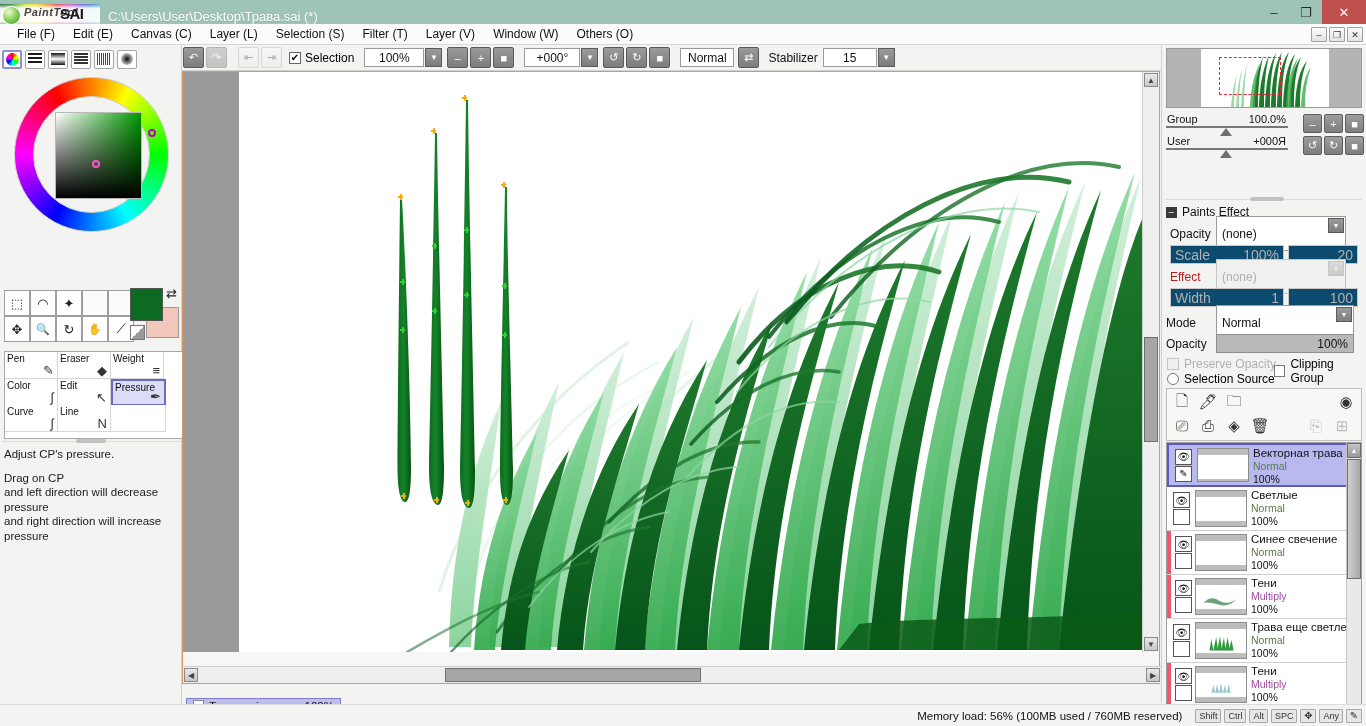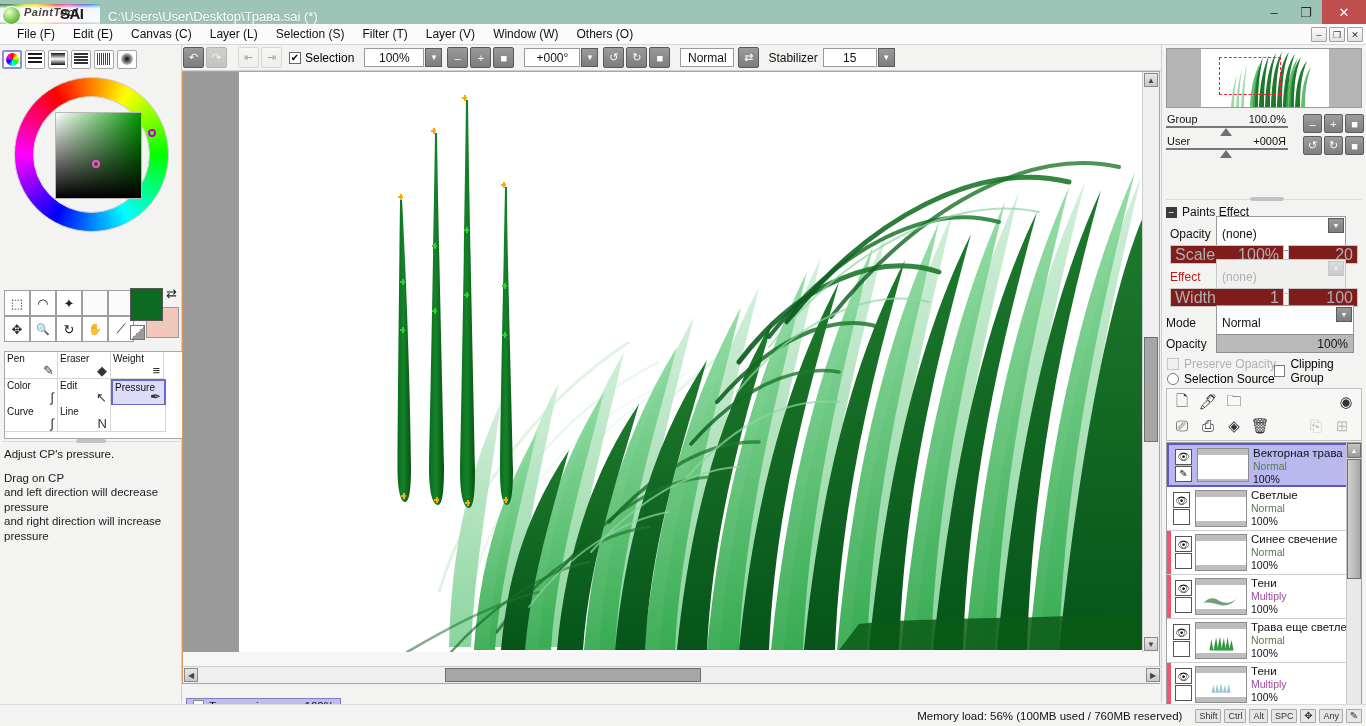--- a/index.html
+++ b/index.html
@@ -286,22 +286,22 @@
     display: flex; align-items: center; padding-left: 5px; font-size: 12px; color: #111;
   }
   .rp-combo.dim { background: #f0f0ee; color: #b0b0b0; border-color: #c6c6c6; }
   .rp-combo .arrow {
     position: absolute; right: 1px; top: 1px; width: 16px; height: 15px;
     background: linear-gradient(180deg,#9a9a9a,#7d7d7d); border: 1px solid #5a5a5a; color: #fff;
     display: flex; align-items: center; justify-content: center; font-size: 7px;
   }
   .rp-combo.dim .arrow { background: linear-gradient(180deg,#dcdcdc,#cacaca); border-color:#c6c6c6; color:#f0f0f0; }
   .rp-numfield {
-    height: 19px; background: #7f1d1d; border: 1px solid #c8c8c8; color: #b0b0b0;
-    display: flex; align-items: center; font-size: 16px; padding: 0 4px;
+    height: 19px; background: #0c4a6e; border: 1px solid #c8c8c8; color: #b0b0b0;
+    display: flex; align-items: center; font-size: 14px; padding: 0 4px;
   }
   .rp-numfield .lbl { flex: 1; }
   .rp-numfield .val { }
   .opacity-bar {
     height: 19px; background: #b9b9b9; border: 1px solid #8e8e8e;
     display: flex; align-items: center; justify-content: flex-end; padding-right: 5px;
     font-size: 12px; color: #111;
   }
   .chk-row { position: absolute; display: flex; align-items: center; gap: 5px; font-size: 12px; }
   .chk-box { width: 12px; height: 12px; background: #fff; border: 1px solid #7a7a7a; }

